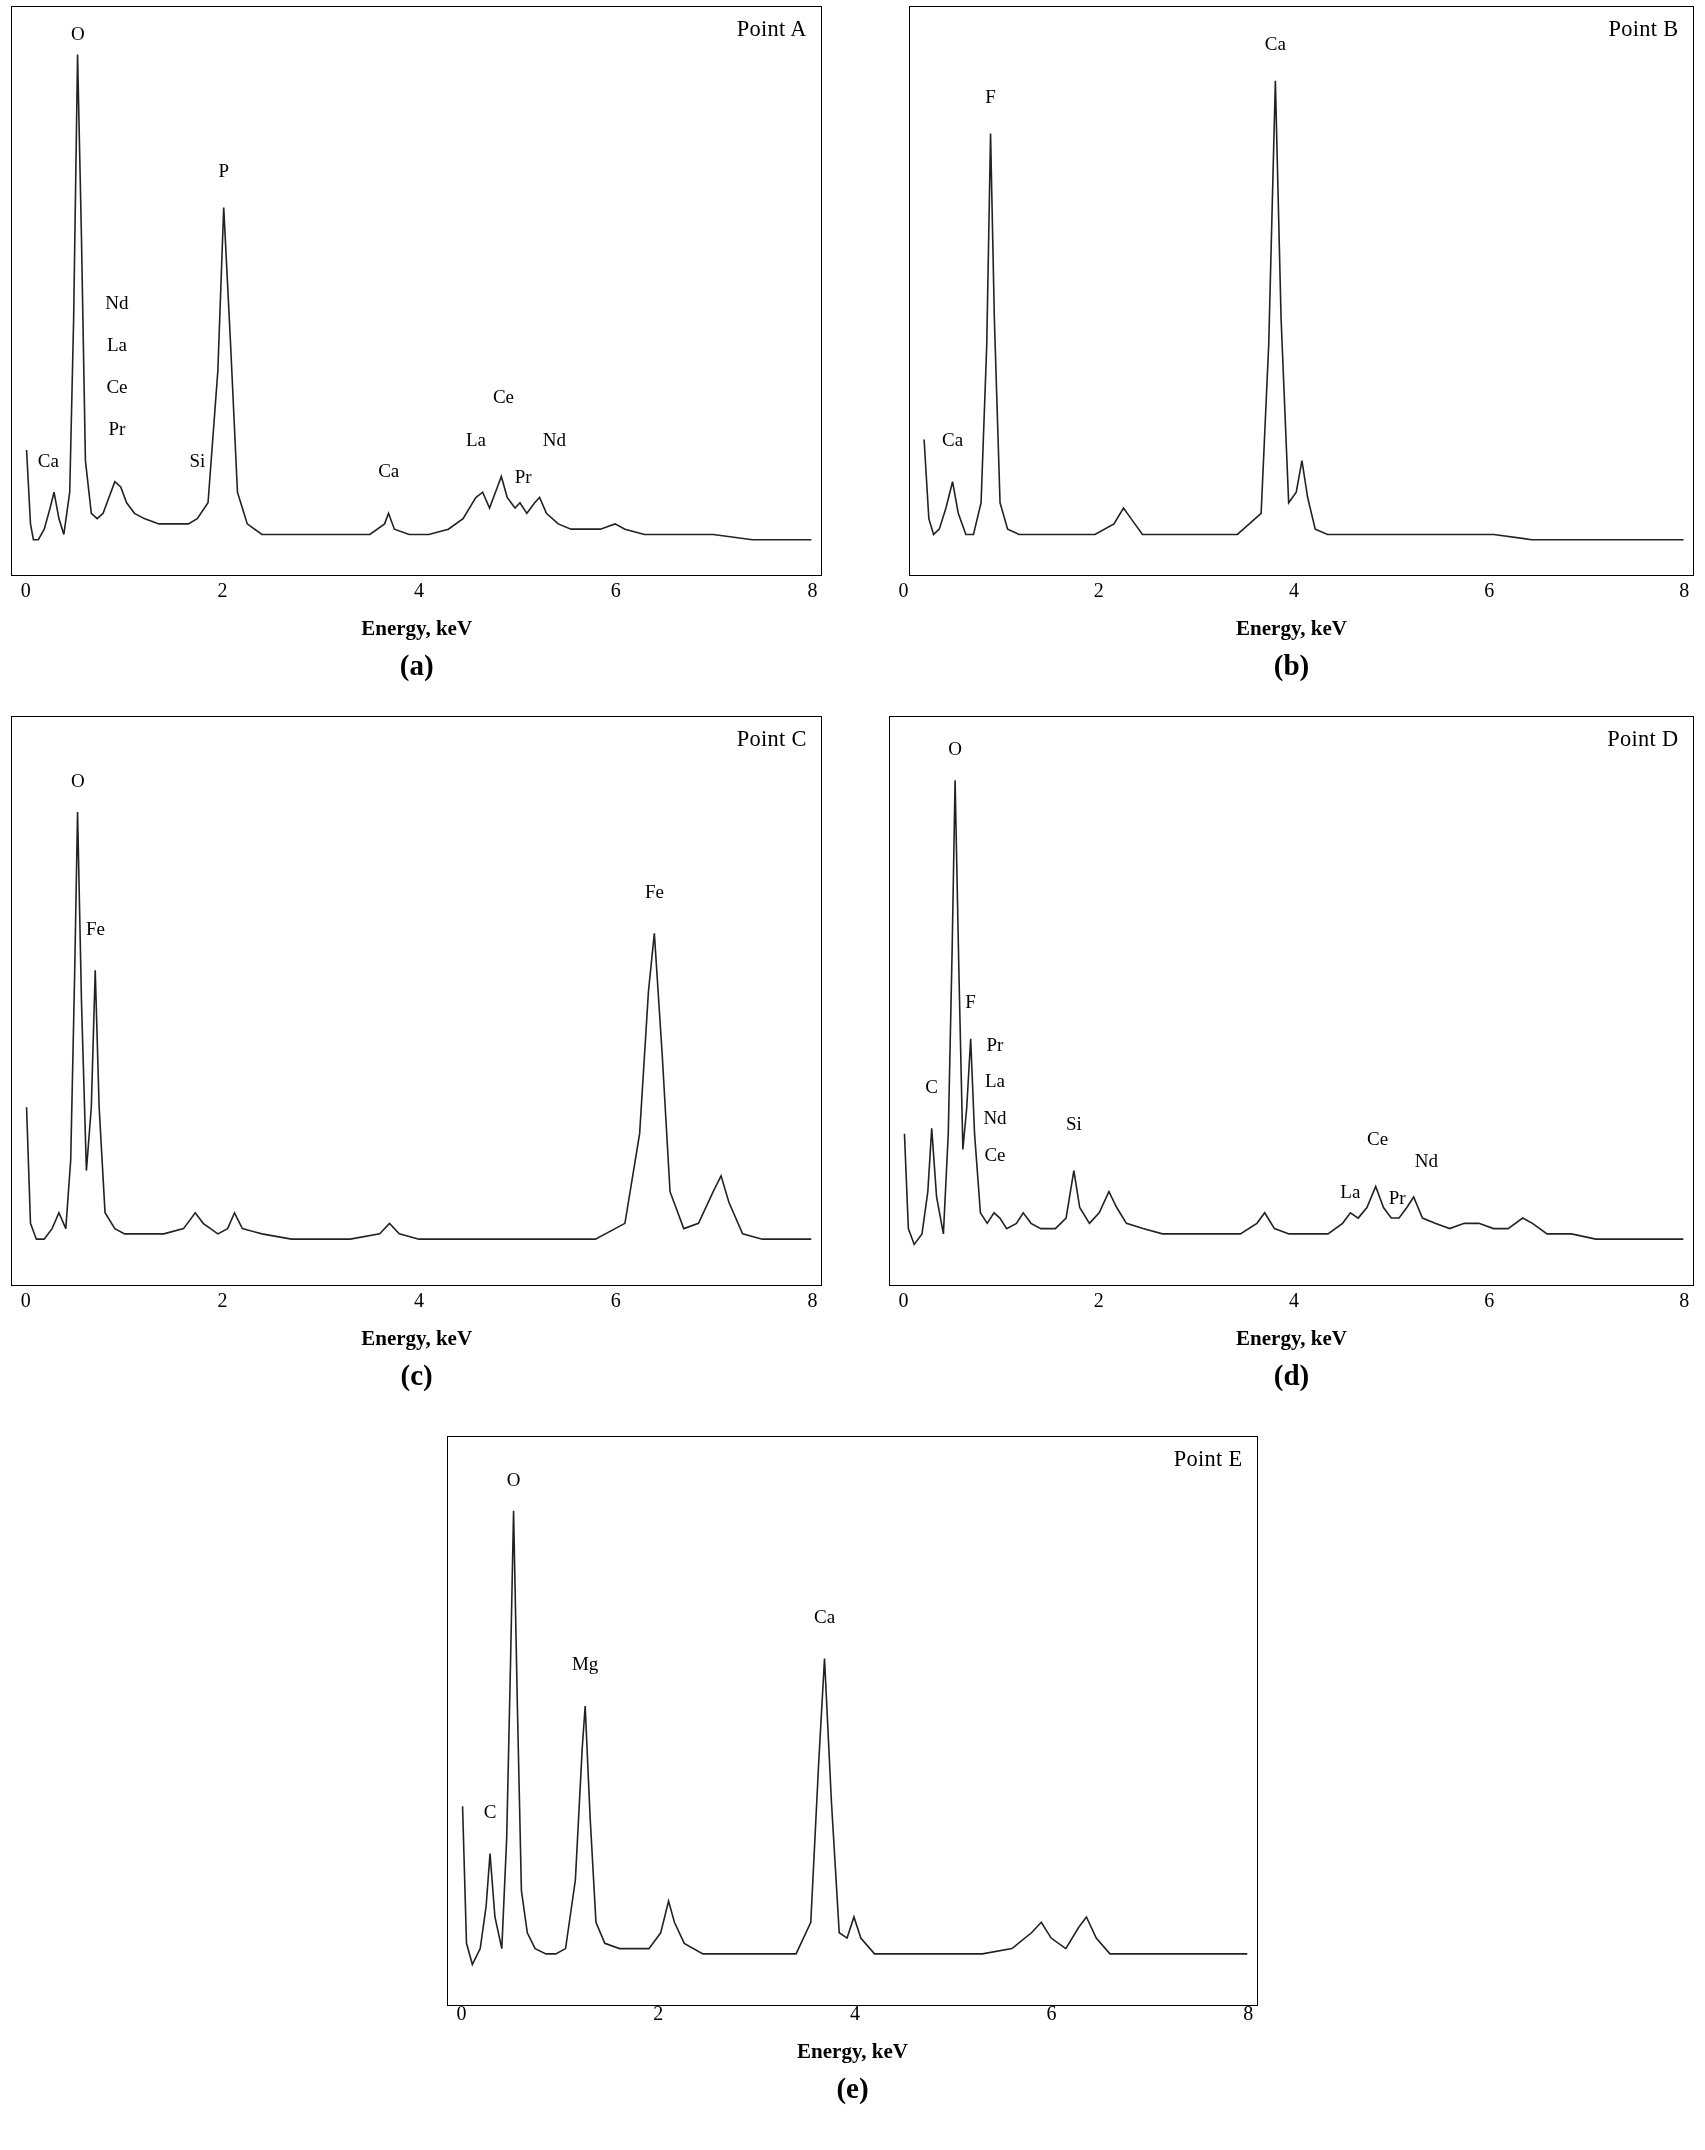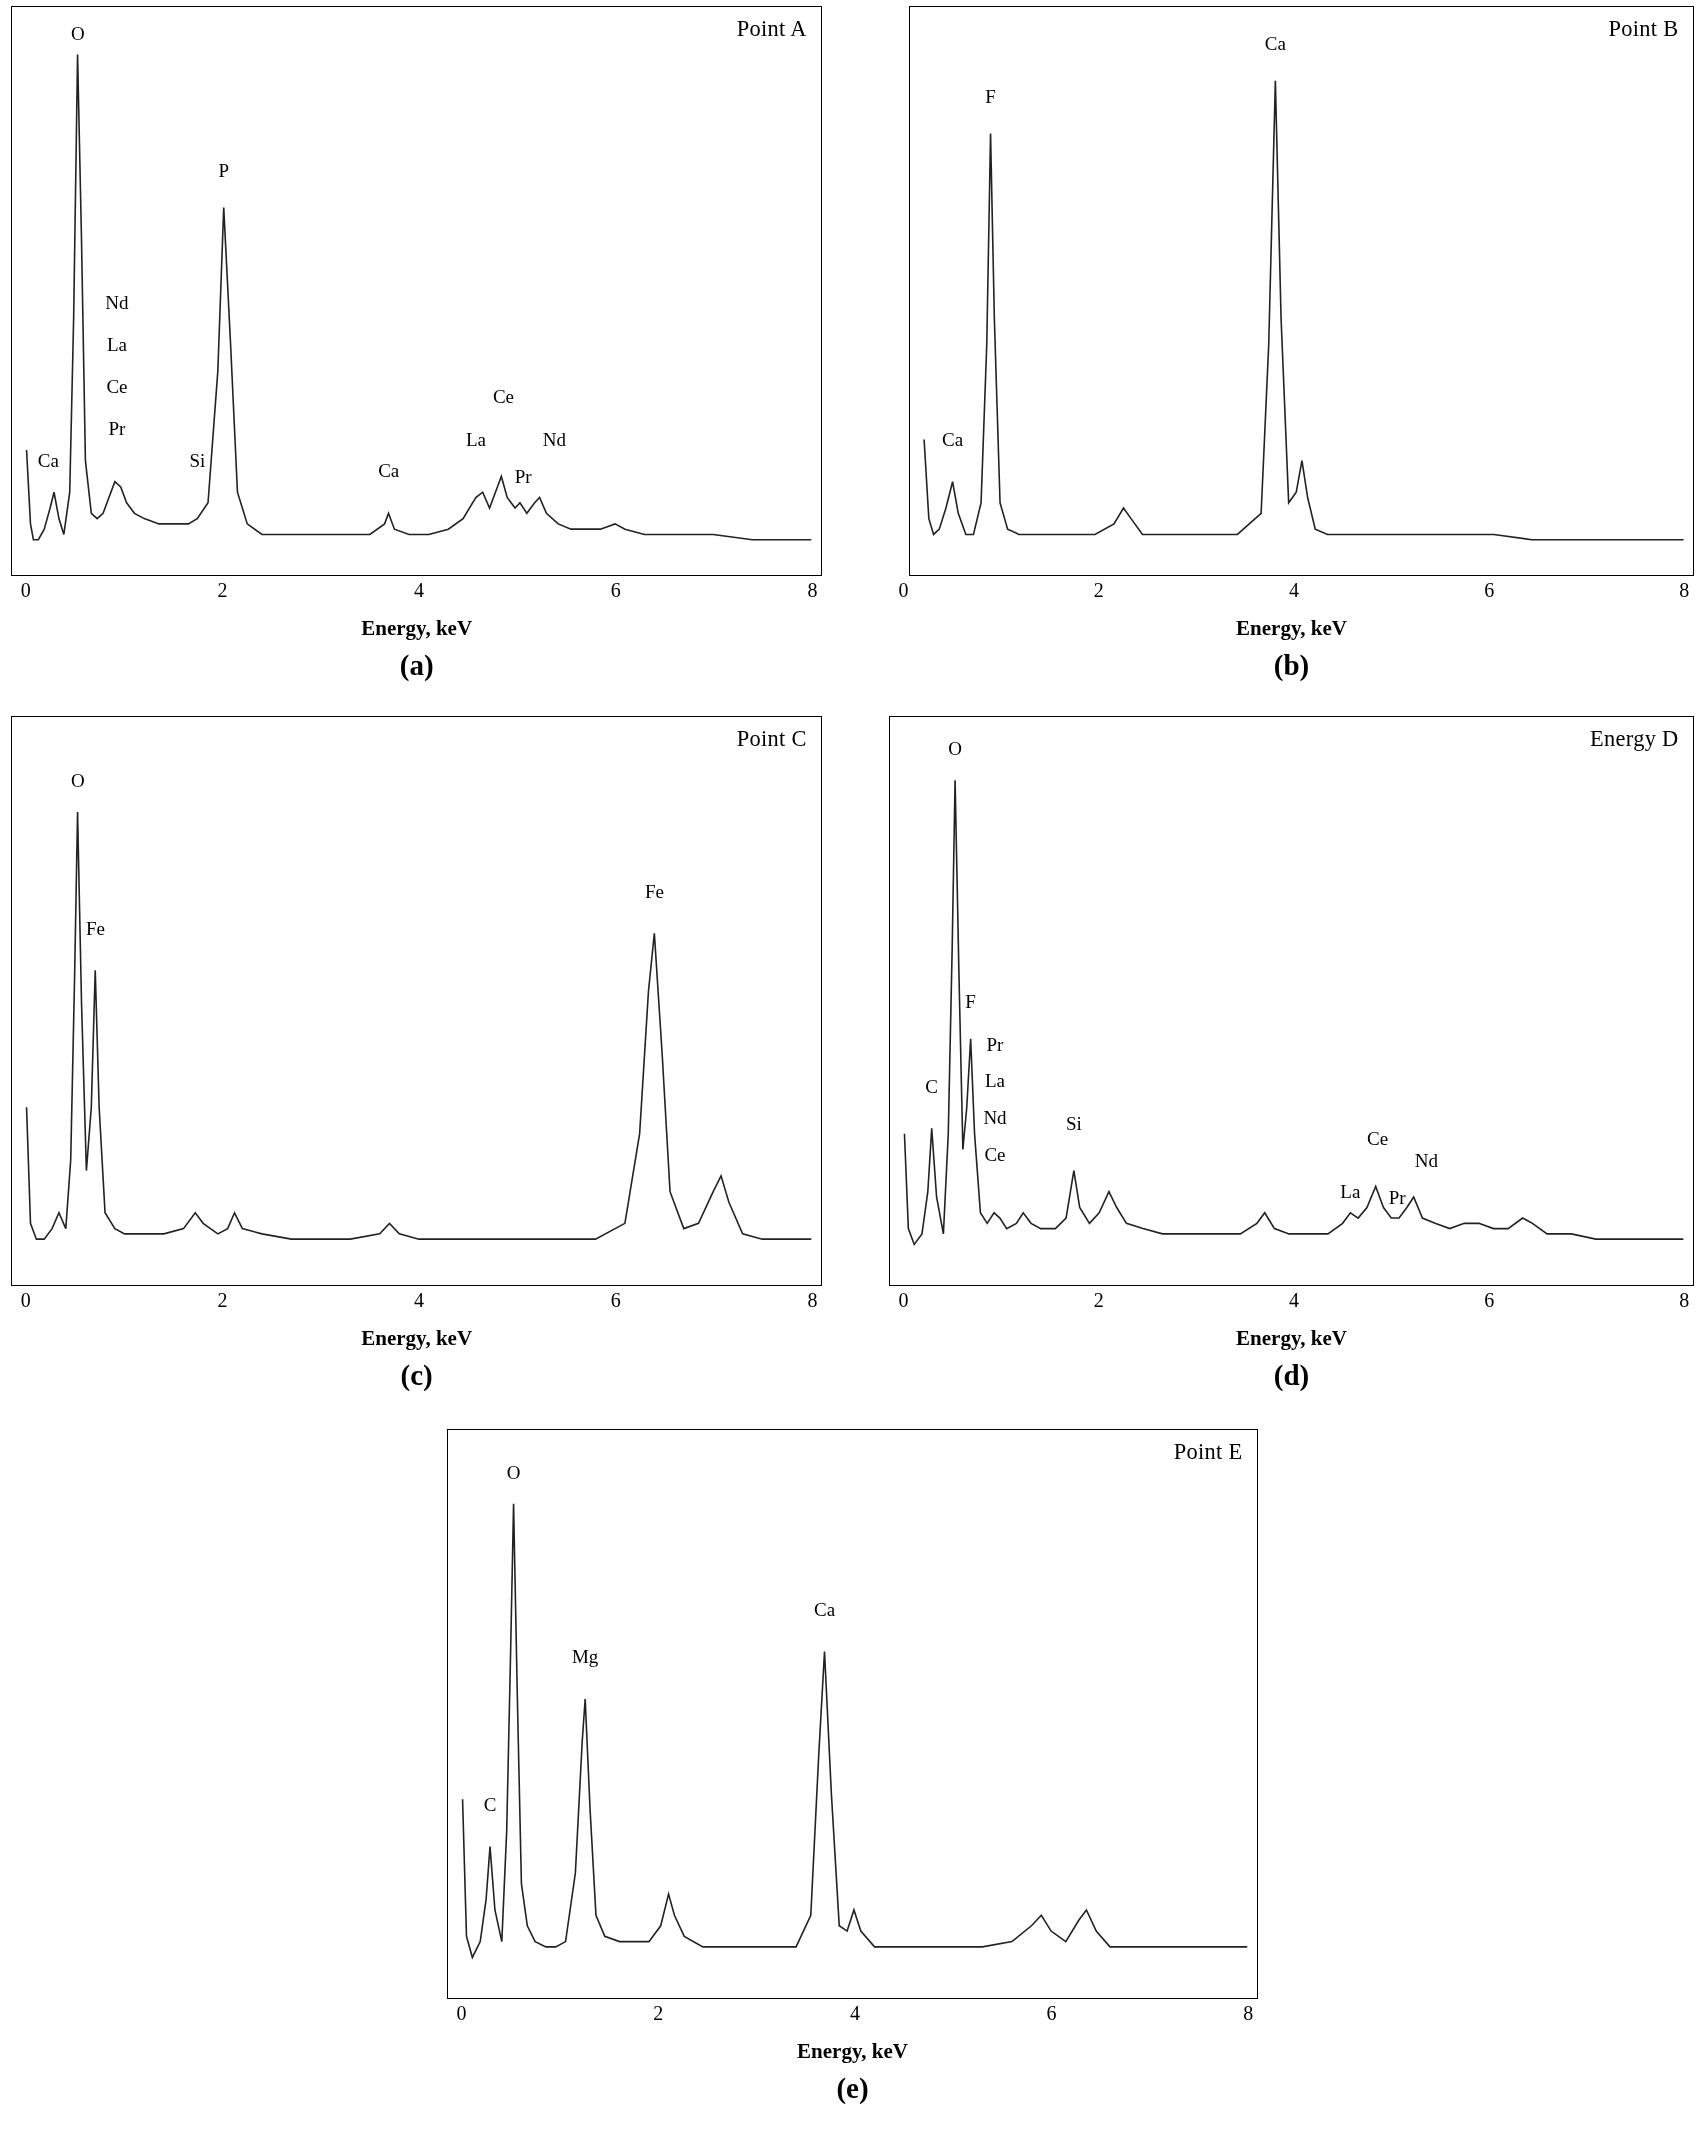--- a/index.html
+++ b/index.html
@@ -173,21 +173,21 @@
       <div class="sub-label" style="top:643px;">(c)</div>
     </div>
   </div>
 
   <div class="panel" style="left:889px; top:716px; width:805px; height:688px;">
     <div class="panel-inner">
       <div class="plot-box" style="height:570px;">
         <svg class="plot-svg" viewBox="0 0 1000 700" preserveAspectRatio="none">
           <polyline id="curve-3" fill="none" stroke="#222222" stroke-width="1.6" vector-effect="non-scaling-stroke" points="18.00,513.50 22.85,630.50 30.13,650.00 39.83,637.00 47.10,585.00 51.95,507.00 58.01,591.50 66.50,637.00 72.56,513.50 77.41,286.00 81.05,78.00 85.90,318.50 90.75,533.00 95.60,481.00 100.45,396.50 105.30,513.50 112.58,611.00 121.06,624.00 129.55,611.00 136.82,617.50 145.31,630.50 157.44,624.00 165.92,611.00 175.63,624.00 187.75,630.50 205.94,630.50 219.27,617.50 228.97,559.00 236.25,604.50 248.38,624.00 260.50,611.00 272.63,585.00 282.33,604.50 294.45,624.00 315.06,630.50 339.31,637.00 363.56,637.00 387.81,637.00 412.06,637.00 436.31,637.00 456.93,624.00 466.63,611.00 478.75,630.50 496.94,637.00 521.19,637.00 545.44,637.00 563.63,624.00 573.33,611.00 583.02,617.50 593.94,604.50 604.85,578.50 614.55,604.50 624.25,617.50 633.95,617.50 643.65,604.50 652.14,591.50 663.05,617.50 678.81,624.00 697.00,630.50 715.19,624.00 733.38,624.00 751.56,630.50 769.75,630.50 787.94,617.50 800.06,624.00 818.25,637.00 848.56,637.00 878.88,643.50 915.25,643.50 951.63,643.50 988.00,643.50"></polyline>
         </svg>
-        <div class="panel-title">Energy D</div>
+        <div class="panel-title">Point D</div>
         <div class="peaks" id="peaks-3">
             <div class="peak-label" style="left: 8.105%; top: calc(7.42857% - 21px);">O</div>
             <div class="peak-label" style="left: 5.195%; top: calc(66.8571% - 21px);">C</div>
             <div class="peak-label" style="left: 10.045%; top: calc(52% - 21px);">F</div>
             <div class="peak-label" style="left: 13.0762%; top: calc(59.4286% - 21px);">Pr</div>
             <div class="peak-label" style="left: 13.0762%; top: calc(65.9286% - 21px);">La</div>
             <div class="peak-label" style="left: 13.0762%; top: calc(72.4286% - 21px);">Nd</div>
             <div class="peak-label" style="left: 13.0762%; top: calc(78.9286% - 21px);">Ce</div>
             <div class="peak-label" style="left: 22.8975%; top: calc(73.3571% - 21px);">Si</div>
             <div class="peak-label" style="left: 57.3325%; top: calc(85.4286% - 21px);">La</div>
@@ -203,21 +203,21 @@
           <div class="tick-label" style="left: 74.55%; top: 3.4px;">6</div>
           <div class="tick-label" style="left: 98.8%; top: 3.4px;">8</div>
         </div>
       <div class="axis-label" style="top:610px;">Energy, keV</div>
       <div class="sub-label" style="top:643px;">(d)</div>
     </div>
   </div>
 
   <div class="panel" style="left:447px; top:1429px; width:811px; height:705px;">
     <div class="panel-inner">
-      <div class="plot-box" style="height:570px;">
+      <div class="plot-box" style="height:570px;margin-top:7px;">
         <svg class="plot-svg" viewBox="0 0 1000 700" preserveAspectRatio="none">
           <polyline id="curve-4" fill="none" stroke="#222222" stroke-width="1.6" vector-effect="non-scaling-stroke" points="18.00,455.00 22.85,624.00 30.13,650.00 39.83,630.50 47.10,578.50 51.95,513.50 58.01,591.50 66.50,630.50 72.56,494.00 77.41,273.00 81.05,91.00 85.90,338.00 90.75,559.00 98.03,611.00 107.72,630.50 121.06,637.00 133.19,637.00 145.31,630.50 157.44,546.00 165.92,383.50 169.56,331.50 175.63,468.00 182.90,598.00 193.81,624.00 212.00,630.50 230.19,630.50 248.38,630.50 262.93,611.00 272.63,572.00 279.90,598.00 292.02,624.00 315.06,637.00 345.38,637.00 375.69,637.00 406.00,637.00 430.25,637.00 448.44,598.00 458.14,403.00 465.41,273.00 473.90,448.50 483.60,611.00 493.30,617.50 501.79,591.50 510.27,617.50 527.25,637.00 557.56,637.00 587.88,637.00 624.25,637.00 660.63,637.00 697.00,630.50 721.25,611.00 733.38,598.00 745.50,617.50 763.69,630.50 779.45,604.50 789.15,591.50 801.27,617.50 818.25,637.00 854.63,637.00 891.00,637.00 933.44,637.00 988.00,637.00"></polyline>
         </svg>
         <div class="panel-title">Point E</div>
         <div class="peaks" id="peaks-4">
             <div class="peak-label" style="left: 8.105%; top: calc(9.28571% - 21px);">O</div>
             <div class="peak-label" style="left: 5.195%; top: calc(67.7857% - 21px);">C</div>
             <div class="peak-label" style="left: 16.9563%; top: calc(41.7857% - 21px);">Mg</div>
             <div class="peak-label" style="left: 46.5412%; top: calc(33.4286% - 21px);">Ca</div>
           </div>

